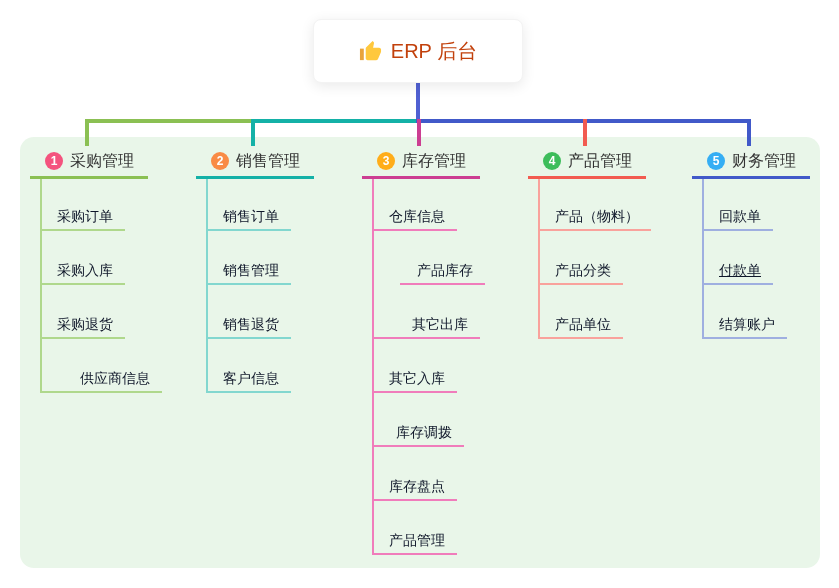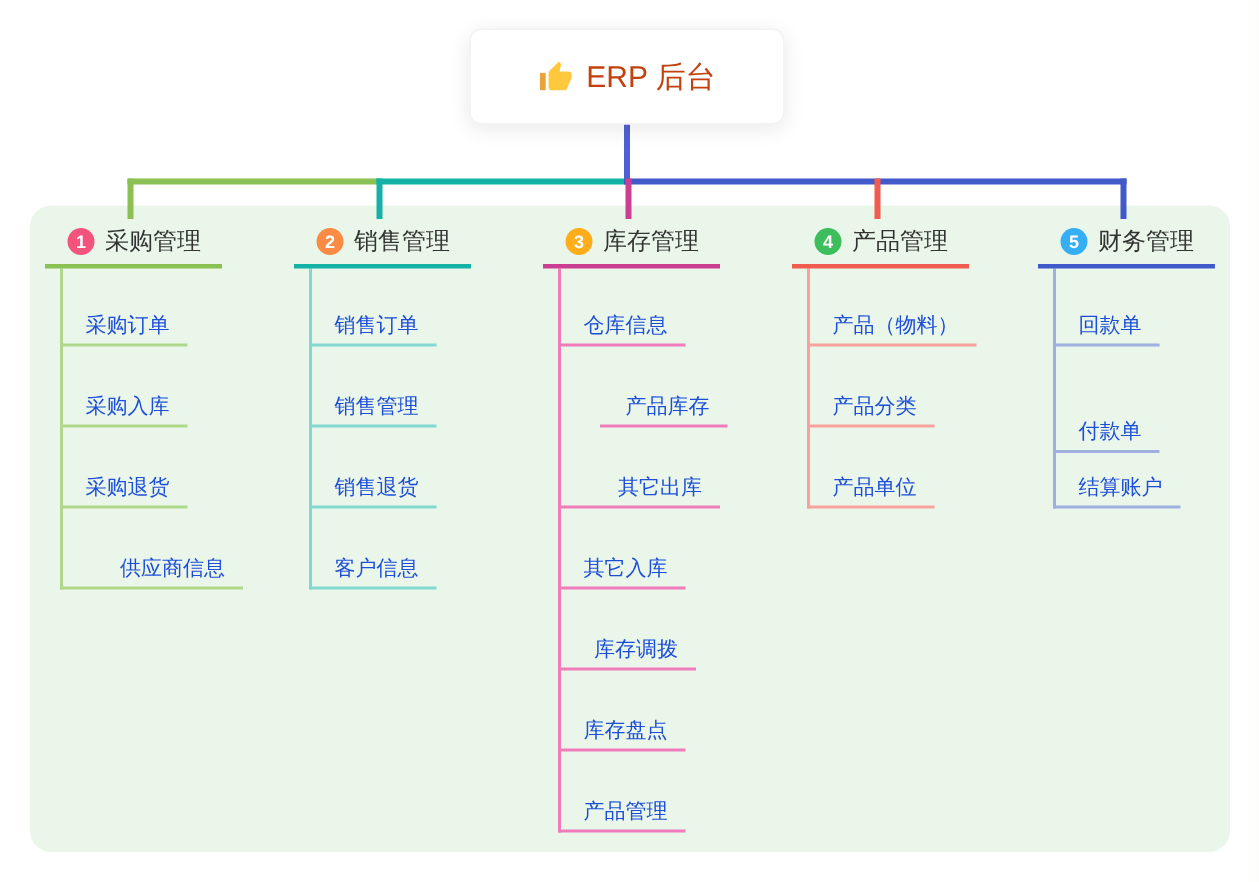--- a/index.html
+++ b/index.html
@@ -32,21 +32,21 @@
   }
   .badge{
     width:18px;height:18px;border-radius:50%;flex:0 0 18px;
     display:flex;align-items:center;justify-content:center;
     color:#ffffff;font-size:12px;font-weight:bold;line-height:1;
   }
   
   .child-node{
     position:absolute;height:26px;line-height:26px;box-sizing:content-box;
     padding:0 12px 0 17px;border-bottom:2px solid;
-    font-size:14px;color:#1d4ed8;cursor:pointer;white-space:nowrap;
+    font-size:14px;color:#0f172a;cursor:pointer;white-space:nowrap;
   }
 </style>
 </head>
 <body>
 
 <div id="canvas">
 
   <div class="panel"></div>
 
   <div id="connector-layer">
@@ -109,17 +109,17 @@
         <span>产品管理</span>
       </div>
       <div class="child-node" style="left: 538px; top: 203px; border-bottom-color: rgb(249, 162, 156);">产品（物料）</div>
       <div class="child-node" style="left: 538px; top: 257px; border-bottom-color: rgb(249, 162, 156);">产品分类</div>
       <div class="child-node" style="left: 538px; top: 311px; border-bottom-color: rgb(249, 162, 156);">产品单位</div>
       <div class="branch-header" style="left: 692px; border-bottom-color: rgb(65, 89, 201);">
         <span class="badge" style="background: rgb(53, 174, 244);">5</span>
         <span>财务管理</span>
       </div>
       <div class="child-node" style="left: 702px; top: 203px; border-bottom-color: rgb(159, 175, 224);">回款单</div>
-      <div class="child-node" style="left: 702px; top: 274px; border-bottom-color: rgb(159, 175, 224);">付款单</div>
+      <div class="child-node" style="left: 702px; top: 257px; border-bottom-color: rgb(159, 175, 224); text-decoration: underline;">付款单</div>
       <div class="child-node" style="left: 702px; top: 311px; border-bottom-color: rgb(159, 175, 224);">结算账户</div>
     </div>
 
 </div>
 
 </body></html>

